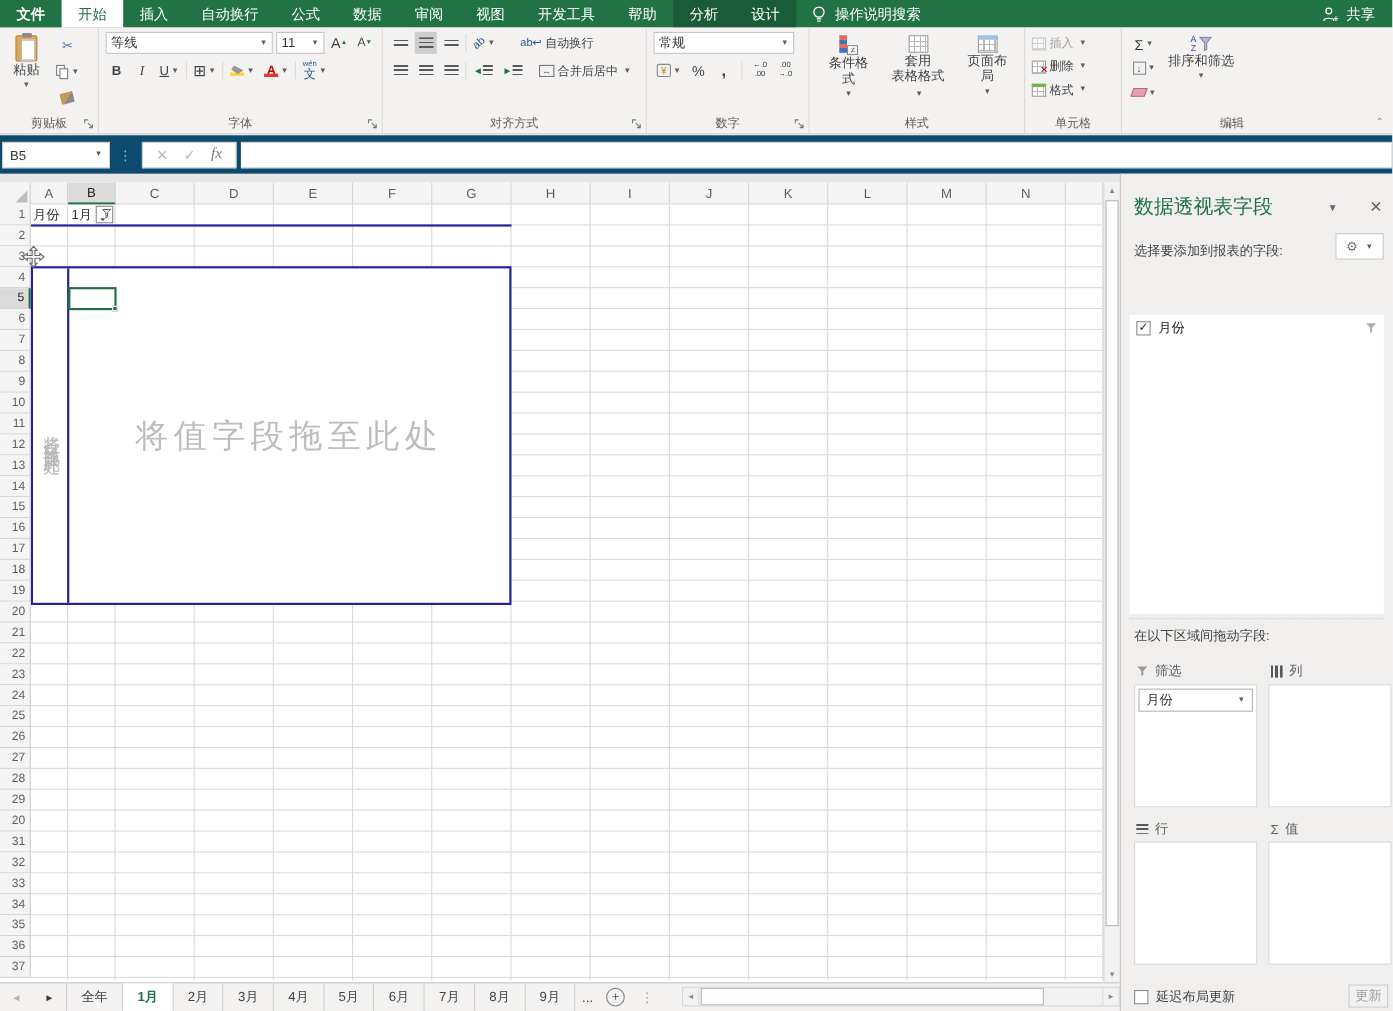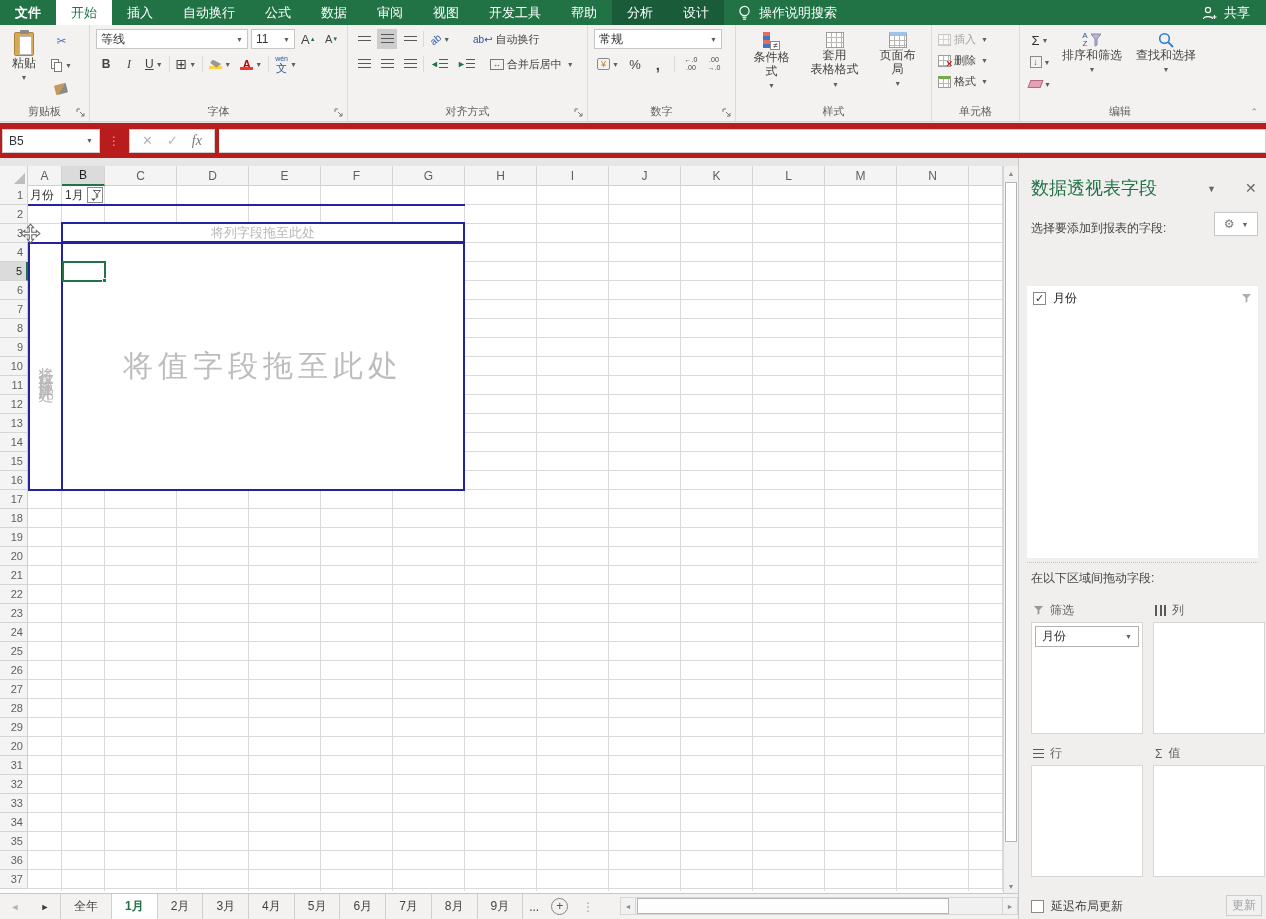--- a/index.html
+++ b/index.html
@@ -35,21 +35,21 @@
       repeating-linear-gradient(to right,transparent 0 4px,#b9b7b5 4px 5px),
       repeating-linear-gradient(to bottom,transparent 0 4px,#b9b7b5 4px 5px),#fff; }
   .mini { font-size:11px; color:#444; display:flex; align-items:center; gap:3px; height:19px; }
   .dis { color:#a6a4a2 !important; }
   .fbar-red { display:inline-block; width:13px; height:3px; background:#e03c31; margin-top:-2px; }
   .fbar-yel { display:inline-block; width:13px; height:3px; background:#ffd43b; margin-top:-2px; }
   .stack { display:flex; flex-direction:column; align-items:center; line-height:10px; }
   .tinytxt { font-size:7px; color:#444; line-height:8px; }
 
   
-  #fbarwrap { position:absolute; top:123px; left:0; right:0; height:35px; background:#b91c1c; display:flex; align-items:center; padding:0 0 0 2px; }
+  #fbarwrap { position:absolute; top:123px; left:0; right:0; height:35px; background:#0c4a6e; display:flex; align-items:center; padding:0 0 0 2px; }
   #namebox { width:98px; height:24px; background:#fff; border:1px solid #d0cece; display:flex; align-items:center; font-size:12px; color:#333; padding:0 6px; }
   #namebox .caret { margin-left:auto; }
   #fdots { color:#b5b3b1; font-size:12px; padding:0 8px; letter-spacing:1px; }
   #fbtns { display:flex; align-items:center; gap:14px; background:#fff; border:1px solid #d0cece; height:24px; padding:0 12px; }
   #fbtns span { color:#b8b6b4; font-size:13px; }
   #fbtns .fx { color:#7a7877; font-style:italic; font-family:"Liberation Serif",serif; font-size:14px; }
   #finput { flex:1; height:24px; background:#fff; border:1px solid #d0cece; border-left:none; margin-left:4px; }
 
   
   #main { position:absolute; top:158px; left:0; right:0; bottom:0; background:#e7e6e5; }
@@ -68,21 +68,21 @@
   .vline { position:absolute; top:0; width:1px; height:705px; background:#dadada; }
   .hline { position:absolute; left:0; width:975px; height:1px; background:#dadada; }
 
   
   .pblue { background:#23239f; }
   #pv-a1 { position:absolute; left:2px; top:1px; font-size:12px; color:#333; }
   #pv-b1 { position:absolute; left:37px; top:1px; font-size:12px; color:#333; }
   #pv-filterbtn { position:absolute; left:59px; top:1px; width:16px; height:16px; background:#fff; border:1px solid #8a8a8a; display:flex; align-items:center; justify-content:center; }
   #pv-l1 { position:absolute; left:0; top:18px; width:437px; height:2px; }
   #pv-colbox { position:absolute; left:33px; top:36px; width:404px; height:21px; border:2px solid #23239f; background:#fff; color:#b8b8b8; font-size:13px; text-align:center; line-height:17px; }
-  #pv-outer { position:absolute; left:0; top:56px; width:437px; height:249px; border:2px solid #23239f; background:#fff; }
+  #pv-outer { position:absolute; left:0; top:56px; width:437px; height:308px; border:2px solid #23239f; background:#fff; }
   #pv-rowstrip { position:absolute; left:0; top:0; width:33px; height:100%; border-right:2px solid #23239f; display:flex; align-items:center; justify-content:center; }
   #pv-rowstrip span { writing-mode:vertical-rl; font-size:15px; color:#b8b8b8; letter-spacing:3px; }
   #pv-values { position:absolute; left:33px; right:0; top:0; bottom:0; display:flex; align-items:center; justify-content:center; font-size:30px; color:#bdbdbd; letter-spacing:5px; }
   #selcell { position:absolute; left:34px; top:75px; width:44px; height:21px; border:2px solid #217346; background:transparent; }
   #selhandle { position:absolute; right:-3px; bottom:-3px; width:5px; height:5px; background:#217346; border:1px solid #fff; }
   #movecursor { position:absolute; left:20px; top:37px; z-index:5; }
 
   
   #vscroll { position:absolute; left:1003px; top:0; width:15px; bottom:0; background:#f1f1f1; border-left:1px solid #d6d6d6; }
   .varrow { position:absolute; left:0; width:14px; height:14px; display:flex; align-items:center; justify-content:center; font-size:7px; color:#8a8a8a; }
@@ -424,28 +424,20 @@
           <span style="display:inline-flex;align-items:center;gap:2px;">
               <span class="stack">
                 <span class="tinytxt" style="color:#2b579a;font-size:8px;">A</span>
                 <span class="tinytxt" style="color:#7030a0;font-size:8px;">Z</span>
               </span>
               <svg width="12" height="14" viewBox="0 0 12 14">
                 <path d="M1 1 h10 l-4 5 v6 l-2 1 v-7 z" fill="#b8b6d8" stroke="#8a88aa" stroke-width="1"></path>
               </svg>
             </span>
           <span>排序和筛选</span>
-          <span class="bcaret">▼</span>
-        </div>
-        <div class="bigbtn">
-          <svg width="16" height="16" viewBox="0 0 16 16">
-              <circle cx="6.5" cy="6.5" r="4.8" fill="none" stroke="#2b7cd3" stroke-width="1.6"></circle>
-              <line x1="10.2" y1="10.2" x2="15" y2="15" stroke="#2b7cd3" stroke-width="1.8"></line>
-            </svg>
-          <span>查找和选择</span>
           <span class="bcaret">▼</span>
         </div>
       </div>
       <div class="glabel">编辑</div>
     </div>
 
     <div style="flex:1; position:relative;">
       <div style="position:absolute; right:8px; bottom:4px; color:#8a8a8a; font-size:9px;">⌃</div>
     </div>
   </div>
@@ -542,21 +534,20 @@
 
           <div id="pv-a1">月份</div>
           <div id="pv-b1">1月</div>
           <div id="pv-filterbtn">
             <svg width="11" height="11" viewBox="0 0 11 11">
                 <path d="M1 8.5 h5 l-2.5 2.5 z" fill="#555"></path>
                 <path d="M3.5 0.5 h7 l-2.8 3 v3.6 l-1.4 .8 v-4.4 z" fill="none" stroke="#555" stroke-width="0.9"></path>
               </svg>
           </div>
           <div id="pv-l1" class="pblue"></div>
-          <div id="pv-colbox">将列字段拖至此处</div>
           <div id="pv-outer">
             <div id="pv-rowstrip">
                 <span>将行字段拖至此处</span>
               </div>
             <div id="pv-values">
                 <span>将值字段拖至此处</span>
               </div>
           </div>
           <div id="selcell">
               <div id="selhandle"></div>

